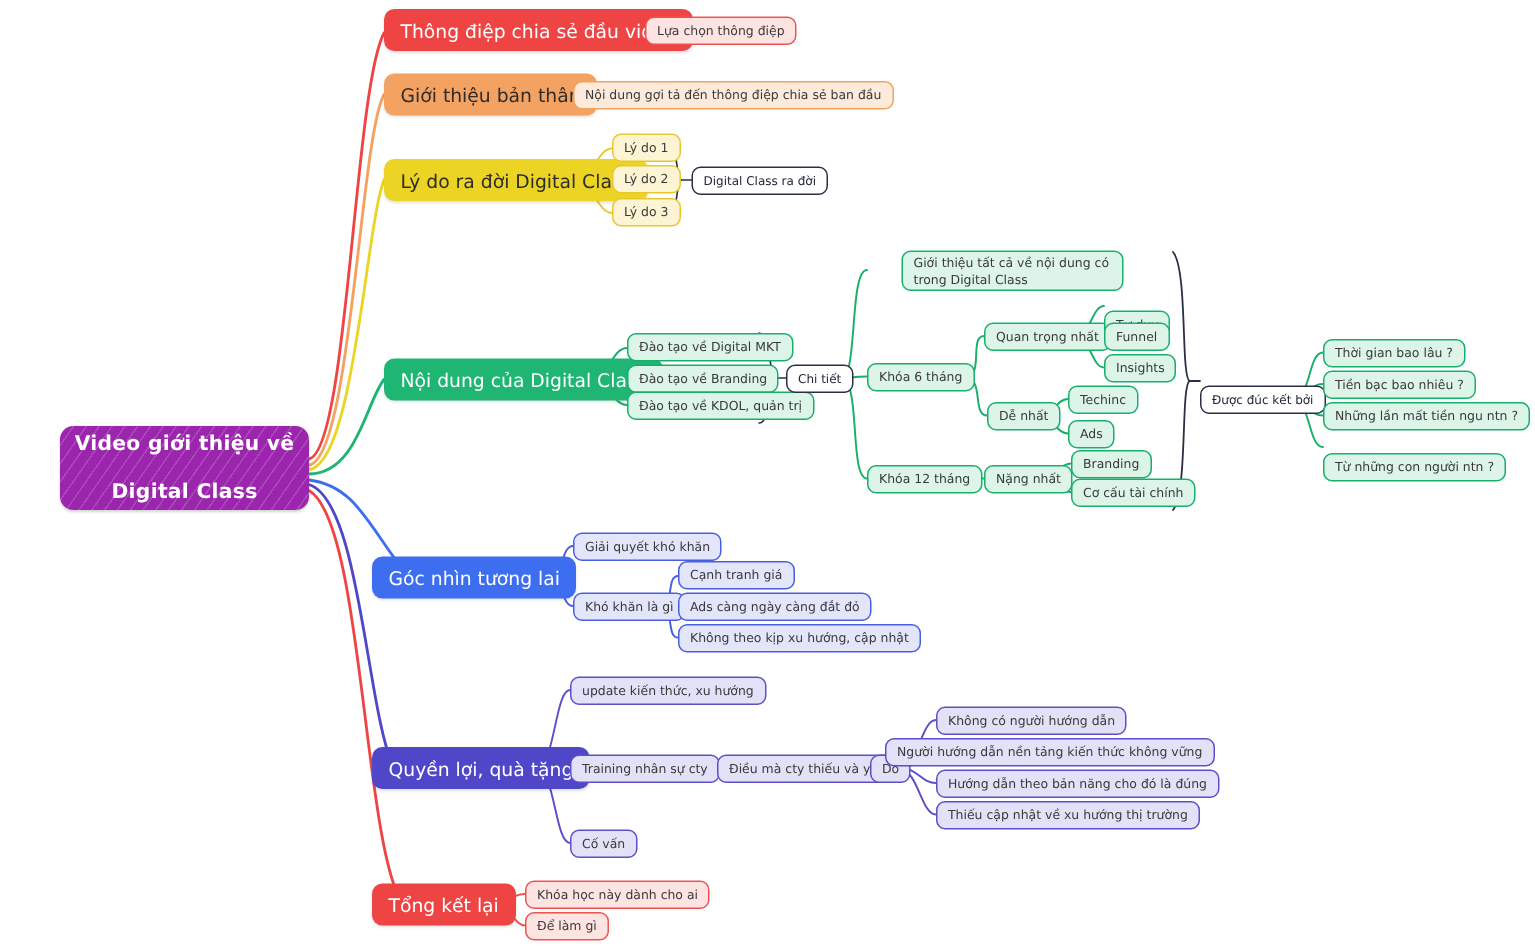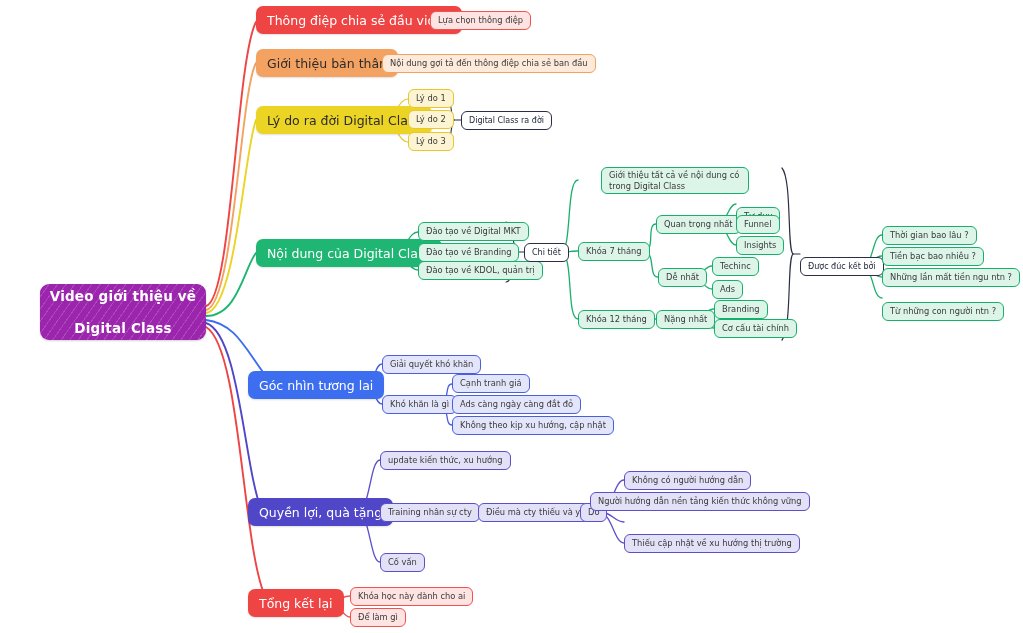--- a/index.html
+++ b/index.html
@@ -172,21 +172,21 @@
     <span>Đào tạo về KDOL, quản trị</span>
   </div>
   <div class="node chip outline" style="left:524px;top:243px;">
     <span>Chi tiết</span>
   </div>
 
   <div class="node chip green tall" style="left:578px;top:167px;width:148px;margin-left:23px;">
     <span>Giới thiệu tất cả về nội dung có trong Digital Class</span>
   </div>
   <div class="node chip green" style="left:578px;top:242px;">
-    <span>Khóa 7 tháng</span>
+    <span>Khóa 6 tháng</span>
   </div>
   <div class="node chip green" style="left:578px;top:310px;">
     <span>Khóa 12 tháng</span>
   </div>
 
   <div class="node chip green" style="left:656px;top:215px;">
     <span>Quan trọng nhất</span>
   </div>
   <div class="node chip green" style="left:736px;top:207px;">
     <span>Tư duy</span>
@@ -270,20 +270,23 @@
   </div>
   <div class="node chip violet" style="left:580px;top:503px;">
     <span>Do</span>
   </div>
   <div class="node chip violet" style="left:624px;top:471px;">
     <span>Không có người hướng dẫn</span>
   </div>
   <div class="node chip violet" style="left:590px;top:492px;">
     <span>Người hướng dẫn nền tảng kiến thức không vững</span>
   </div>
+  <div class="node chip violet" style="left:624px;top:513px;">
+    <span>Hướng dẫn theo bản năng cho đó là đúng</span>
+  </div>
   <div class="node chip violet" style="left:624px;top:534px;">
     <span>Thiếu cập nhật về xu hướng thị trường</span>
   </div>
 
   <div class="node l1" style="left:248px;top:589px;background:#ef4444;">
     <span>Tổng kết lại</span>
   </div>
   <div class="node chip pink" style="left:350px;top:587px;">
     <span>Khóa học này dành cho ai</span>
   </div>

